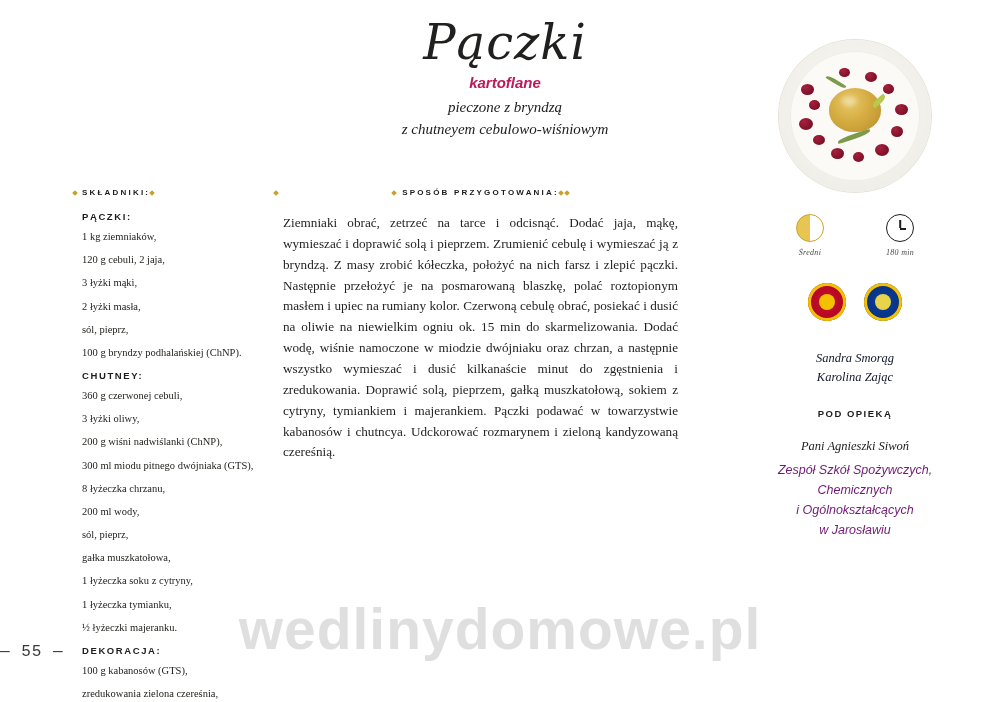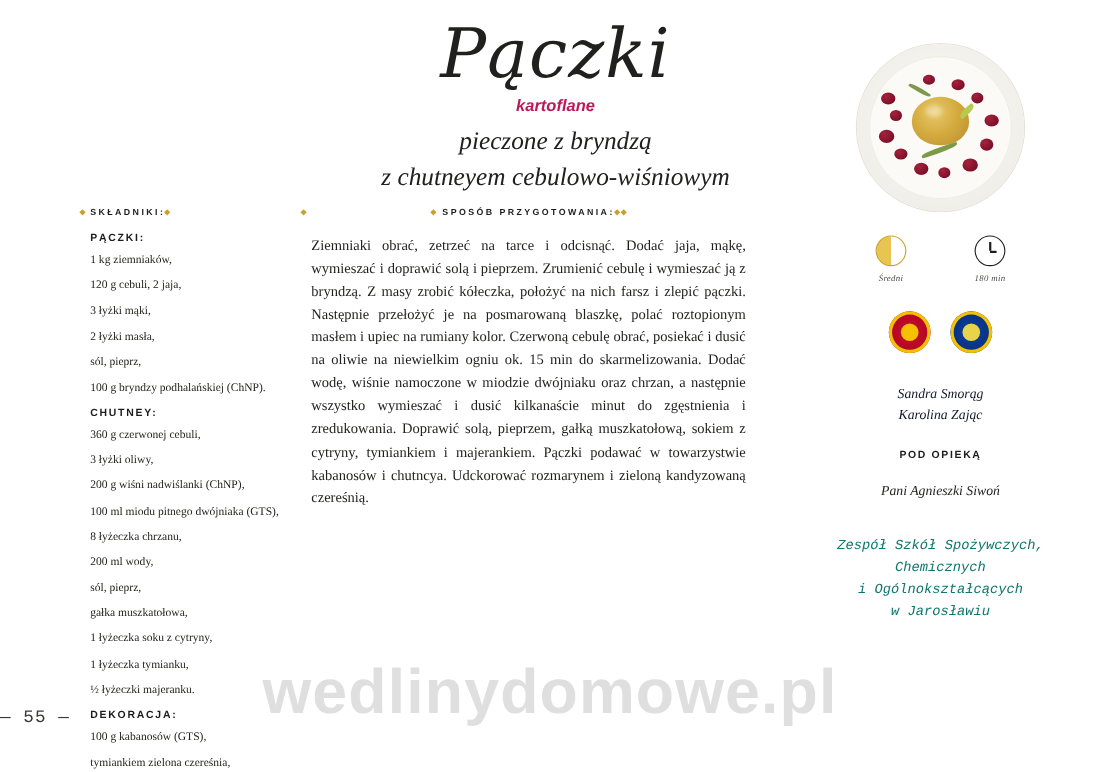--- a/index.html
+++ b/index.html
@@ -27,38 +27,38 @@
     position: absolute;
     left: 270px;
     top: 18px;
     width: 470px;
     text-align: center;
   }
   .recipe-title {
     font-family: "DejaVu Serif", serif;
     font-style: italic;
     font-weight: 400;
-    font-size: 62px;
+    font-size: 48px;
     line-height: 1.0;
     letter-spacing: 1px;
     color: #20201f;
     margin: 0 0 8px 0;
   }
   .subtitle-1 {
     font-family: "Liberation Sans", sans-serif;
     font-style: italic;
     font-weight: bold;
     font-size: 15px;
     color: #be185d;
     margin: 6px 0 6px 0;
   }
   .subtitle-2 {
     font-family: "Liberation Serif", serif;
     font-style: italic;
-    font-size: 23px;
+    font-size: 15px;
     line-height: 1.45;
     color: #20201f;
   }
 
   
   .ingredients {
     position: absolute;
     left: 82px;
     top: 188px;
     width: 175px;
@@ -280,26 +280,26 @@
     color: #1c1c1c;
   }
   .care-name {
     margin-top: 20px;
     font-family: "Liberation Serif", serif;
     font-style: italic;
     font-size: 12.5px;
     color: #20201f;
   }
   .school {
-    margin-top: 32px;
-    font-family: Liberation Mono, monospace;
+    margin-top: 6px;
+    font-family: Liberation Sans, sans-serif;
     font-style: italic;
     font-size: 12.5px;
     line-height: 1.6;
-    color: #0f766e;
+    color: #701a75;
   }
 
   
   .page-number {
     position: absolute;
     left: 0; right: 0;
     top: 643px;
     text-align: left;
     font-family: Liberation Mono, monospace;
     font-size: 16px;
@@ -345,34 +345,34 @@
       <div class="ing-line">2 łyżki masła,</div>
       <div class="ing-line">sól, pieprz,</div>
       <div class="ing-line">100 g bryndzy podhalańskiej (ChNP).</div>
     </div>
 
     <div>
       <div class="grp-label">CHUTNEY:</div>
       <div class="ing-line">360 g czerwonej cebuli,</div>
       <div class="ing-line">3 łyżki oliwy,</div>
       <div class="ing-line">200 g wiśni nadwiślanki (ChNP),</div>
-      <div class="ing-line">100 ml miodu pitnego dwójniaka (GTS),</div>
+      <div class="ing-line">300 ml miodu pitnego dwójniaka (GTS),</div>
       <div class="ing-line">8 łyżeczka chrzanu,</div>
       <div class="ing-line">200 ml wody,</div>
       <div class="ing-line">sól, pieprz,</div>
       <div class="ing-line">gałka muszkatołowa,</div>
       <div class="ing-line">1 łyżeczka soku z cytryny,</div>
       <div class="ing-line">1 łyżeczka tymianku,</div>
       <div class="ing-line">½ łyżeczki majeranku.</div>
     </div>
 
     <div>
       <div class="grp-label">DEKORACJA:</div>
       <div class="ing-line">100 g kabanosów (GTS),</div>
-      <div class="ing-line">tymiankiem zielona czereśnia,</div>
+      <div class="ing-line">zredukowania zielona czereśnia,</div>
 
     </div>
   </div>
 
   <div class="method">
     <div class="sec-head">
       <span>SPOSÓB PRZYGOTOWANIA:</span>
     </div>
     <div class="method-body">Ziemniaki obrać, zetrzeć na tarce i odcisnąć. Dodać jaja, mąkę, wymieszać i doprawić solą i pieprzem. Zrumienić cebulę i wymieszać ją z bryndzą. Z masy zrobić kółeczka, położyć na nich farsz i zlepić pączki. Następnie przełożyć je na posmarowaną blaszkę, polać roztopionym masłem i upiec na rumiany kolor. Czerwoną cebulę obrać, posiekać i dusić na oliwie na niewielkim ogniu ok. 15 min do skarmelizowania. Dodać wodę, wiśnie namoczone w miodzie dwójniaku oraz chrzan, a następnie wszystko wymieszać i dusić kilkanaście minut do zgęstnienia i zredukowania. Doprawić solą, pieprzem, gałką muszkatołową, sokiem z cytryny, tymiankiem i majerankiem. Pączki podawać w towarzystwie kabanosów i chutncya. Udckorować rozmarynem i zieloną kandyzowaną czereśnią.</div>
   </div>

